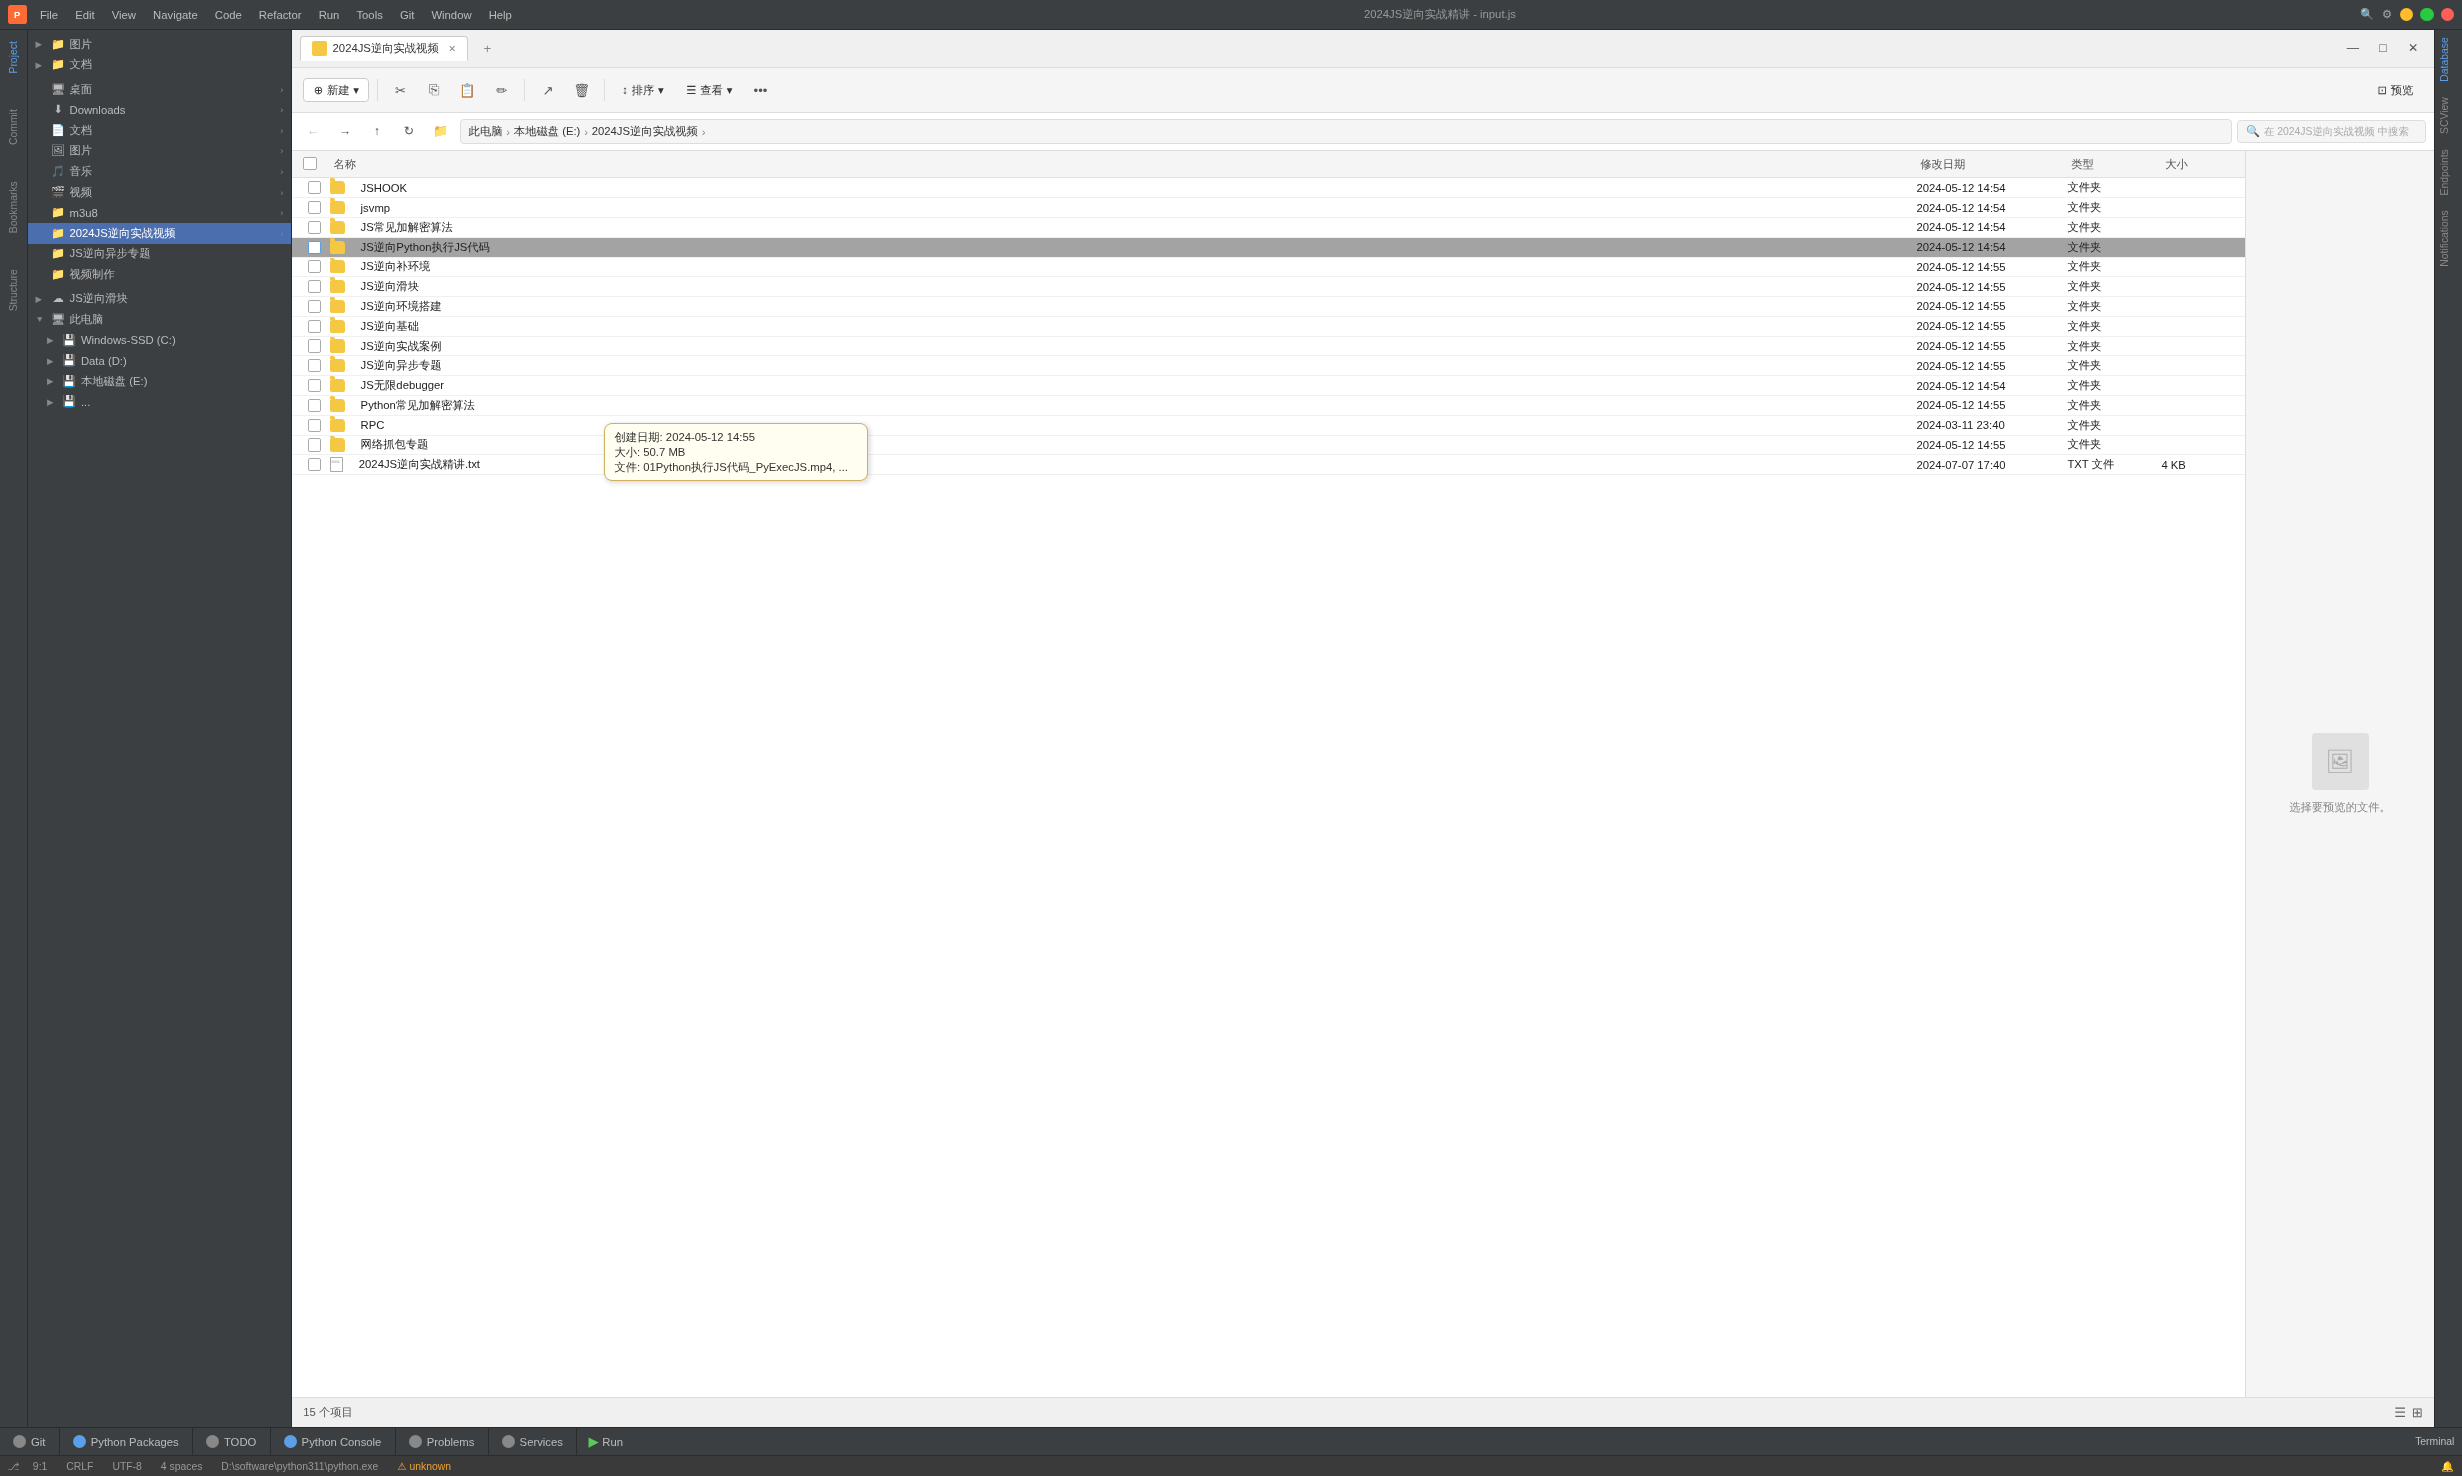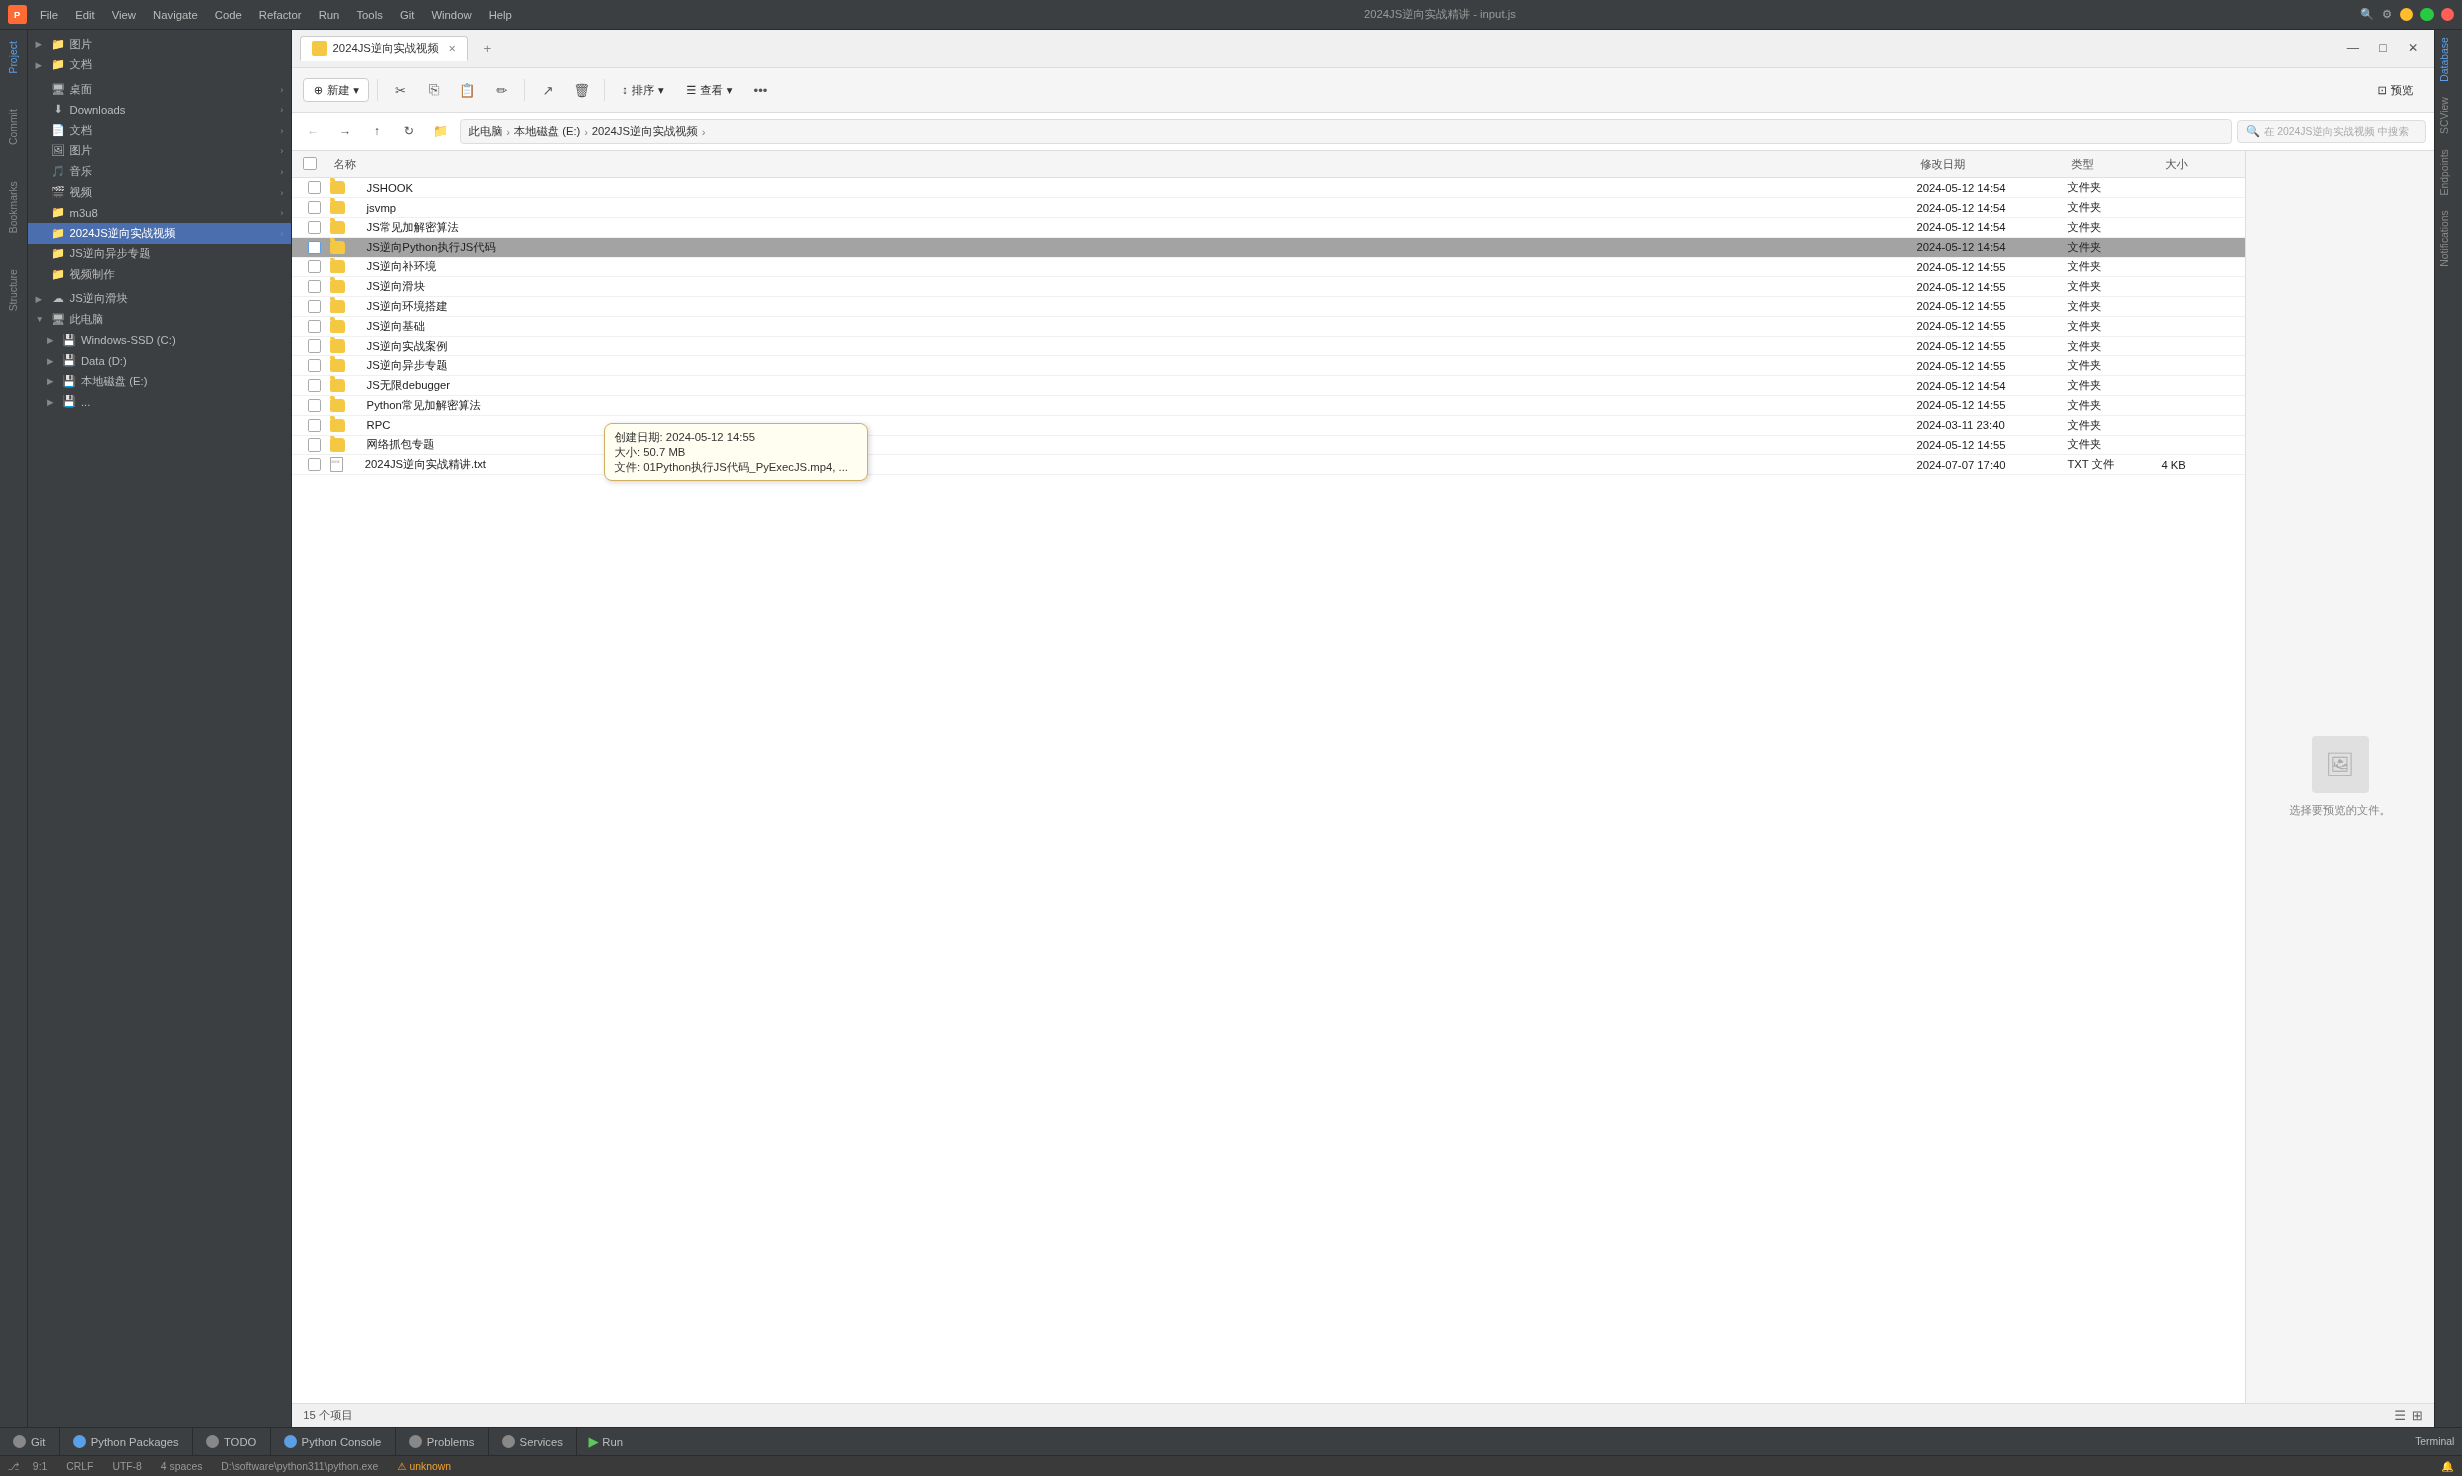--- a/index.html
+++ b/index.html
@@ -64,30 +64,30 @@
 
     
     .fm-content { display: flex; flex: 1; overflow: hidden; }
 
     
     .fm-file-list { flex: 1; overflow-y: auto; background: #fff; }
     .fm-list-header { display: grid; grid-template-columns: 30px 1fr 151px 94px 76px; padding: 3.8px 7.6px; border-bottom: 0.9px solid #e0e0e0; font-size: 11.3px; color: #555; background: #f5f5f5; position: sticky; top: 0; }
     .fm-list-header-cell { padding: 1.9px 3.8px; cursor: pointer; }
     .fm-list-row { display: grid; grid-template-columns: 30px 1fr 151px 94px 76px; padding: 1.9px 7.6px; border-bottom: 0.9px solid #f0f0f0; font-size: 11.3px; color: #222; cursor: pointer; align-items: center; }
     .fm-row-check { display: flex; align-items: center; justify-content: center; }
-    .fm-row-name { display: flex; align-items: center; gap: 22px; }
+    .fm-row-name { display: flex; align-items: center; gap: 16px; }
     .fm-folder-icon { width: 15px; height: 13.2px; background: #f4c842; border-radius: 1.9px 3.8px 1.9px 1.9px; position: relative; display: inline-block; }
     .fm-folder-icon::before { content: ''; position: absolute; top: -2.8px; left: 0; width: 5.7px; height: 2.8px; background: #f4c842; border-radius: 0.9px 1.9px 0 0; }
 
     
     .fm-right-panel { width: 189px; border-left: 0.9px solid #ddd; background: #f5f5f5; display: flex; flex-direction: column; align-items: center; justify-content: center; }
     .fm-preview-text { color: #888; font-size: 11.3px; }
 
     
-    .fm-status-bar { height: 24px; background: #f0f0f0; border-top: 0.9px solid #ddd; display: flex; align-items: center; padding: 0 11.3px; gap: 7.6px; font-size: 11.3px; color: #555; }
+    .fm-status-bar { height: 30px; background: #f0f0f0; border-top: 0.9px solid #ddd; display: flex; align-items: center; padding: 0 11.3px; gap: 7.6px; font-size: 11.3px; color: #555; }
     .fm-status-icons { margin-left: auto; display: flex; gap: 5.7px; }
 
     
     .bottom-toolbar { height: 28px; background: #3c3f41; display: flex; align-items: center; border-top: 0.9px solid #2b2b2b; }
     .bottom-tab { display: flex; align-items: center; gap: 4.7px; padding: 0 13.2px; height: 100%; cursor: pointer; font-size: 11.3px; color: #bbb; border-right: 0.9px solid #2b2b2b; }
     .run-btn { display: flex; align-items: center; gap: 3.8px; padding: 0 11.3px; height: 100%; cursor: pointer; font-size: 11.3px; color: #bbb; }
 
     
     .status-bar { height: 21px; background: #3a3a3a; display: flex; align-items: center; padding: 0 7.6px; gap: 7.6px; font-size: 10.4px; color: #999; border-top: 0.9px solid #2b2b2b; }
     .status-item { padding: 0 5.7px; }

